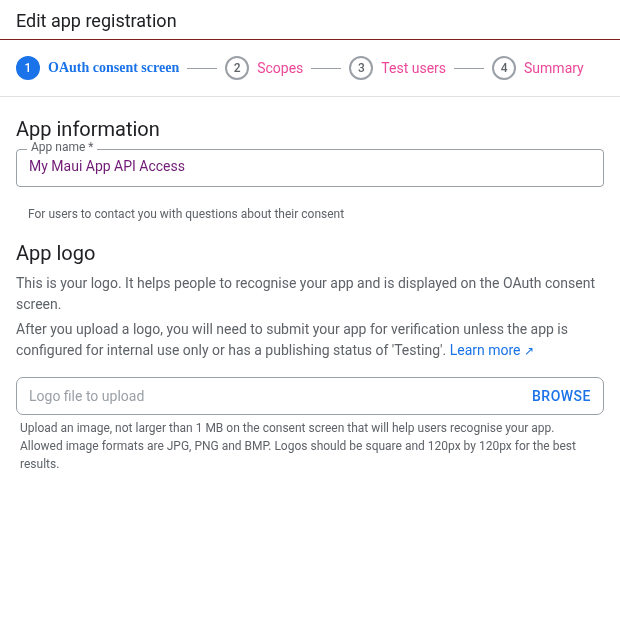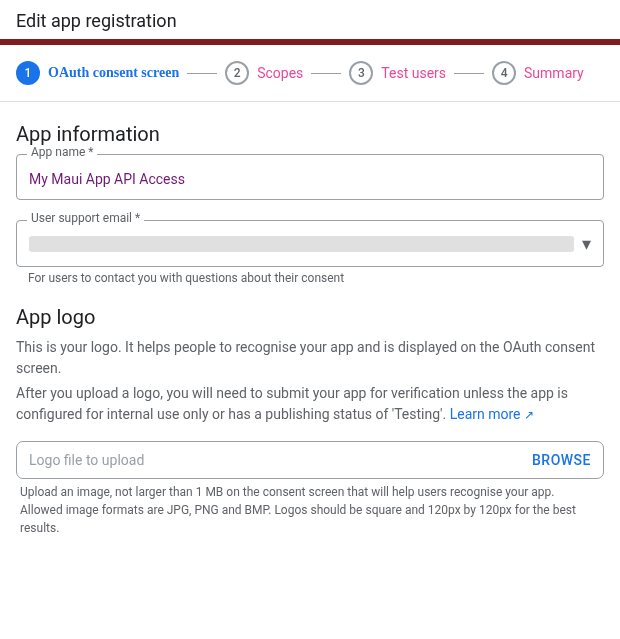--- a/index.html
+++ b/index.html
@@ -10,21 +10,21 @@
     }
     body {
       width: 620px;
       min-height: 639px;
       background: #fff;
       color: #202124;
       font-size: 14px;
     }
     .page-header {
       padding: 10px 16px 8px 16px;
-      border-bottom: 6px solid #7f1d1d;
+      border-bottom: 1px solid #7f1d1d;
     }
     .page-title {
       font-size: 18px;
       font-weight: 400;
       color: #202124;
     }
     .stepper {
       display: flex;
       align-items: center;
       padding: 16px 16px;
@@ -89,21 +89,21 @@
       margin-bottom: 20px;
       line-height: 1.5;
     }
     .field-group {
       margin-bottom: 20px;
     }
     .field-wrapper {
       position: relative;
       border: 1px solid #9aa0a6;
       border-radius: 4px;
-      padding: 12px 12px 8px 12px;
+      padding: 4px 12px 8px 12px;
       background: #fff;
     }
     .field-label {
       position: absolute;
       top: -10px;
       left: 10px;
       background: #fff;
       padding: 0 4px;
       font-size: 12px;
       color: #5f6368;
@@ -248,27 +248,20 @@
   <h2 class="section-title">App information</h2>
 
   <div class="field-group">
     <div class="field-wrapper">
       <span class="field-label">App name *</span>
       <input class="field-input" type="text" value="My Maui App API Access" style="">
     </div>
   </div>
 
   <div class="field-group">
-    <div class="select-wrapper">
-      <span class="select-label">User support email *</span>
-      <div class="select-inner">
-        <div class="select-value"></div>
-        <span class="select-arrow">▾</span>
-      </div>
-    </div>
     <p class="field-helper">For users to contact you with questions about their consent</p>
   </div>
 
   <h2 class="app-logo-title">App logo</h2>
   <p class="app-logo-desc">This is your logo. It helps people to recognise your app and is displayed on the OAuth consent screen.</p>
   <p class="app-logo-desc">
     <span>After you upload a logo, you will need to submit your app for verification unless the app is configured for internal use only or has a publishing status of 'Testing'.</span>
     <a href="#" class="learn-more-link">
       <span>Learn more</span>
       <span class="external-icon"> ↗</span>

